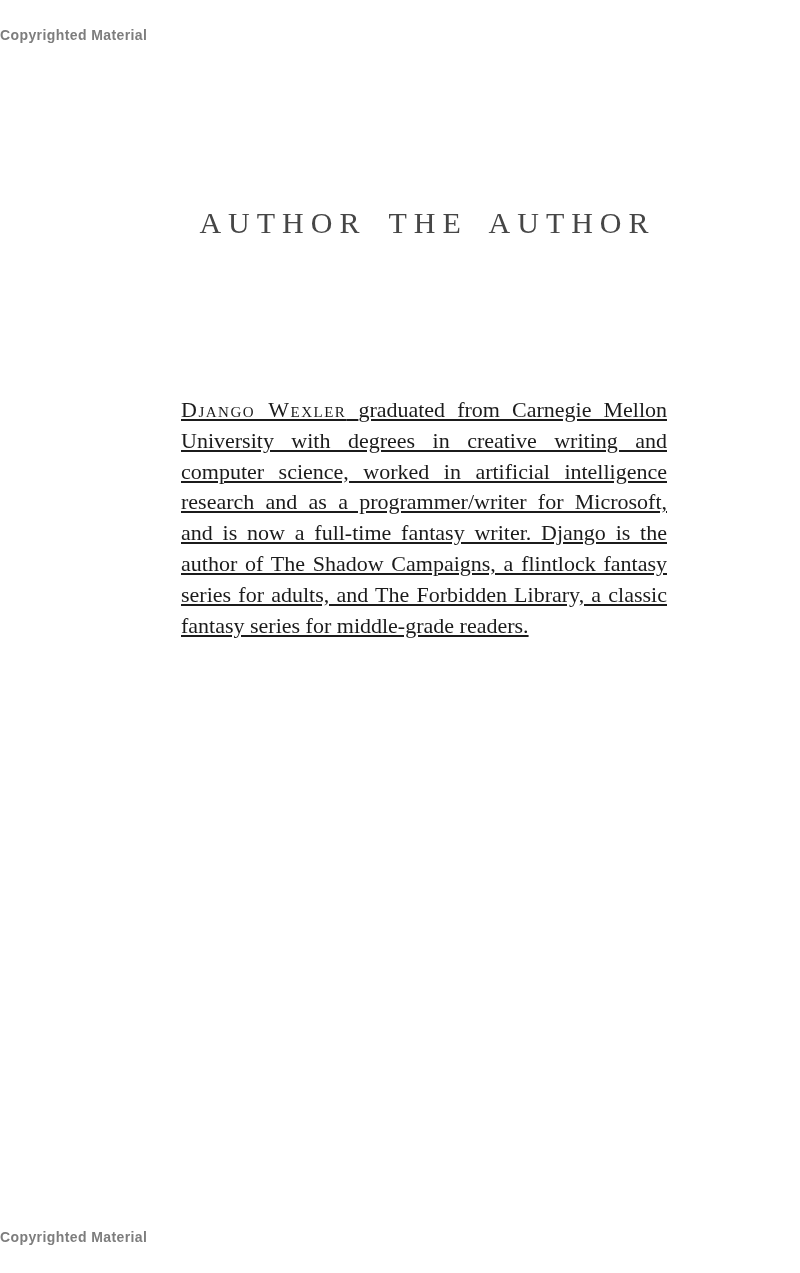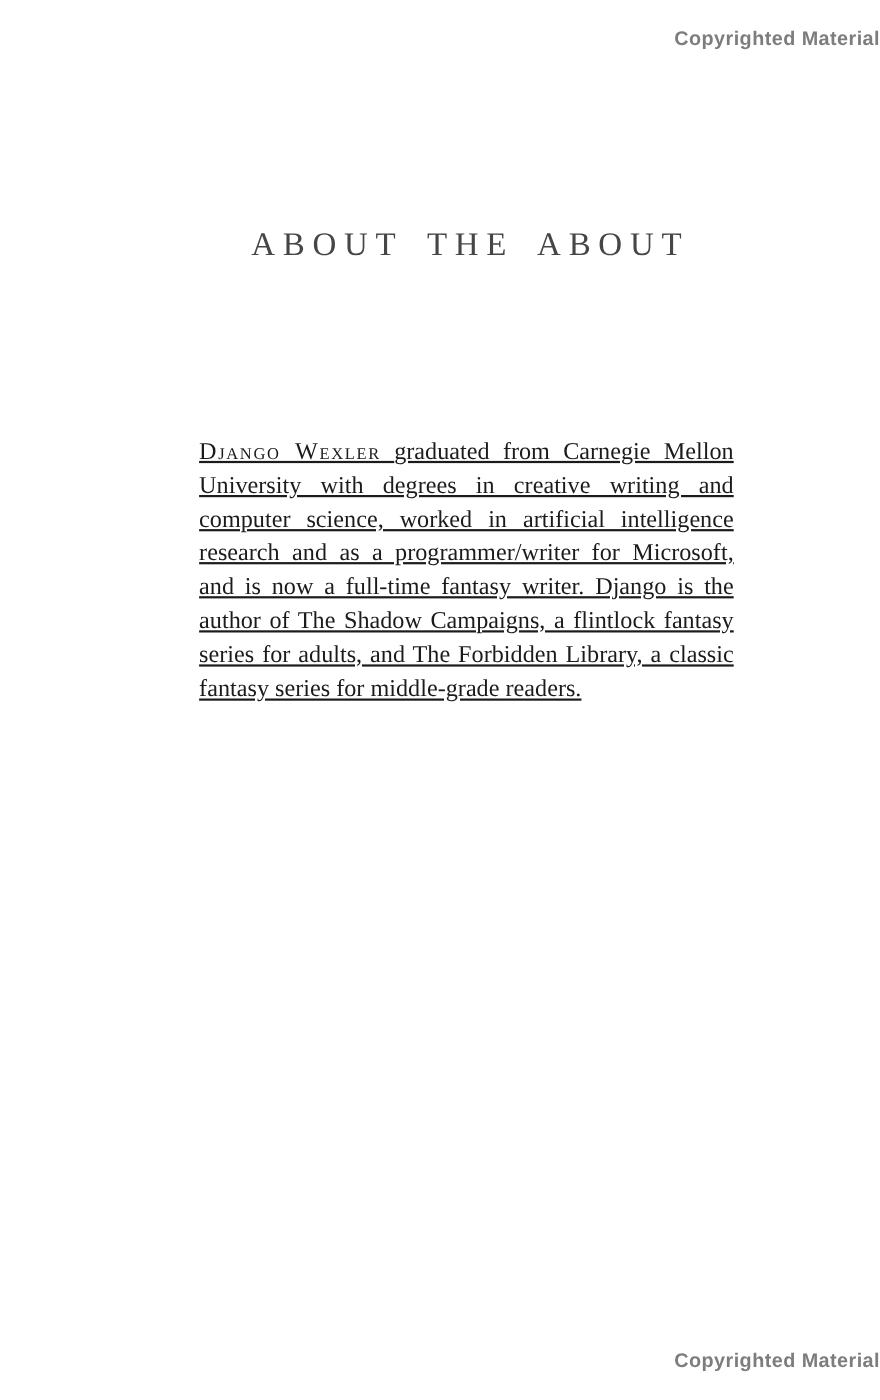--- a/index.html
+++ b/index.html
@@ -12,24 +12,24 @@
     width: 800px;
     height: 1273px;
     background: #ffffff;
     overflow: hidden;
     font-family: "Liberation Serif", "DejaVu Serif", serif;
   }
   .copyright-notice {
     position: absolute;
     left: 0;
     width: 800px;
-    text-align: right;
+    text-align: left;
     font-family: "Liberation Sans", "DejaVu Sans", sans-serif;
     font-weight: bold;
-    font-size: 18px;
+    font-size: 14px;
     line-height: 17px;
     letter-spacing: 0.4px;
     color: #7d7d7d;
   }
   .copyright-top { top: 27px; }
   .copyright-bottom { top: 1229px; }
 
   .text-column {
     position: absolute;
     left: 181px;
@@ -74,21 +74,21 @@
 </style>
 </head>
 <body>
 
 <div class="book-page">
 
   <div class="copyright-notice copyright-top">Copyrighted Material</div>
 
   <div class="text-column">
 
-    <h1 class="page-heading">ABOUT THE ABOUT</h1>
+    <h1 class="page-heading">AUTHOR THE AUTHOR</h1>
 
     <p class="author-bio"><span class="author-name">Django Wexler</span> <span>graduated from Carnegie Mellon University with degrees in creative writing and computer science, worked in artificial intelligence research and as a programmer/writer for Microsoft, and is now a full-time fantasy writer. Django is the author of The Shadow Campaigns, a flintlock fantasy series for adults, and The Forbidden Library, a classic fantasy series for middle-grade readers.</span></p>
 
   </div>
 
   <div class="copyright-notice copyright-bottom">Copyrighted Material</div>
 
 </div>
 
 </body></html>

